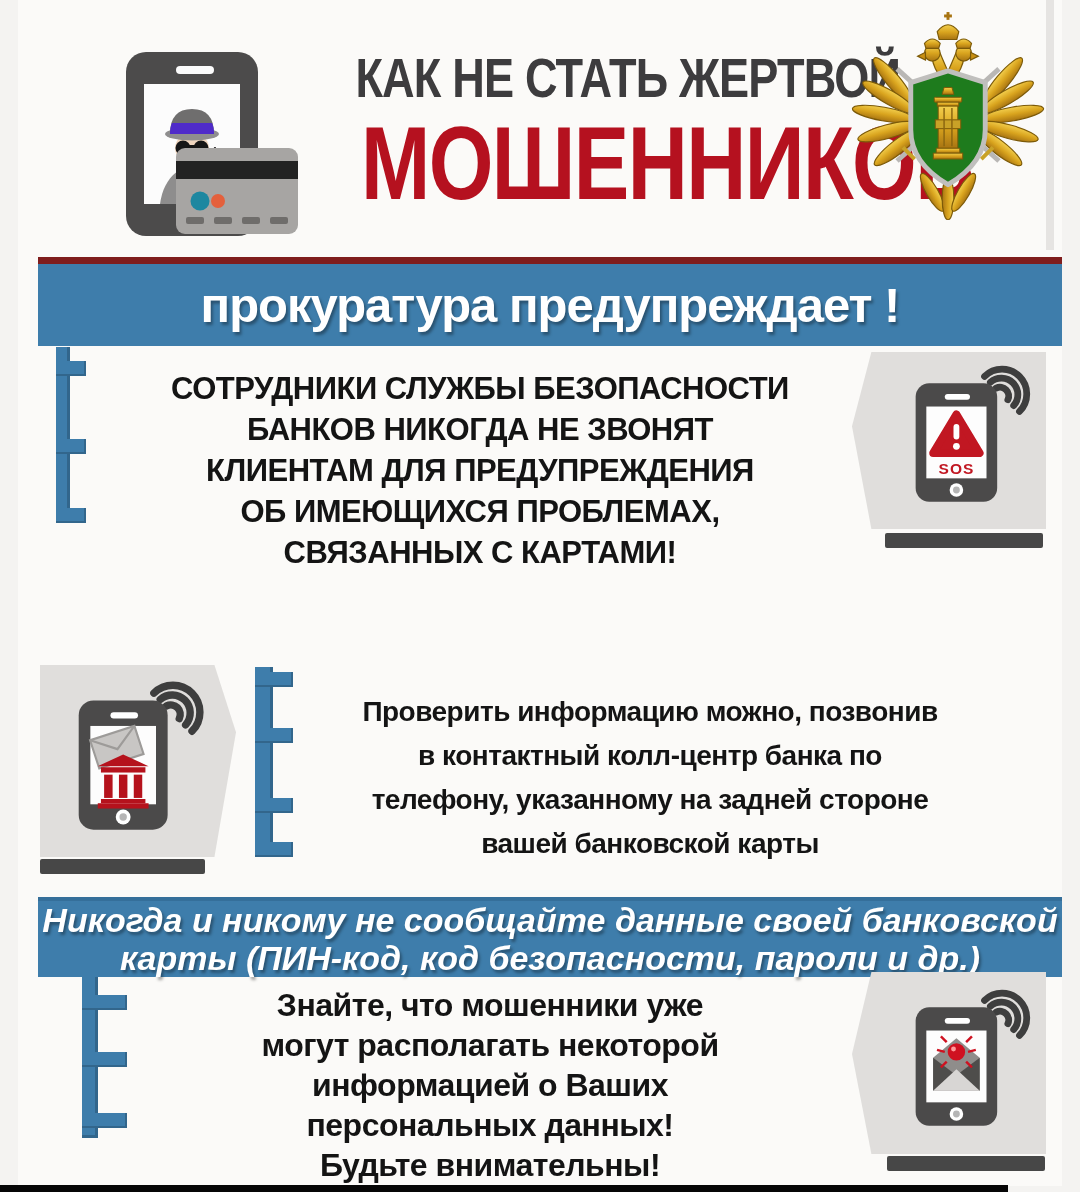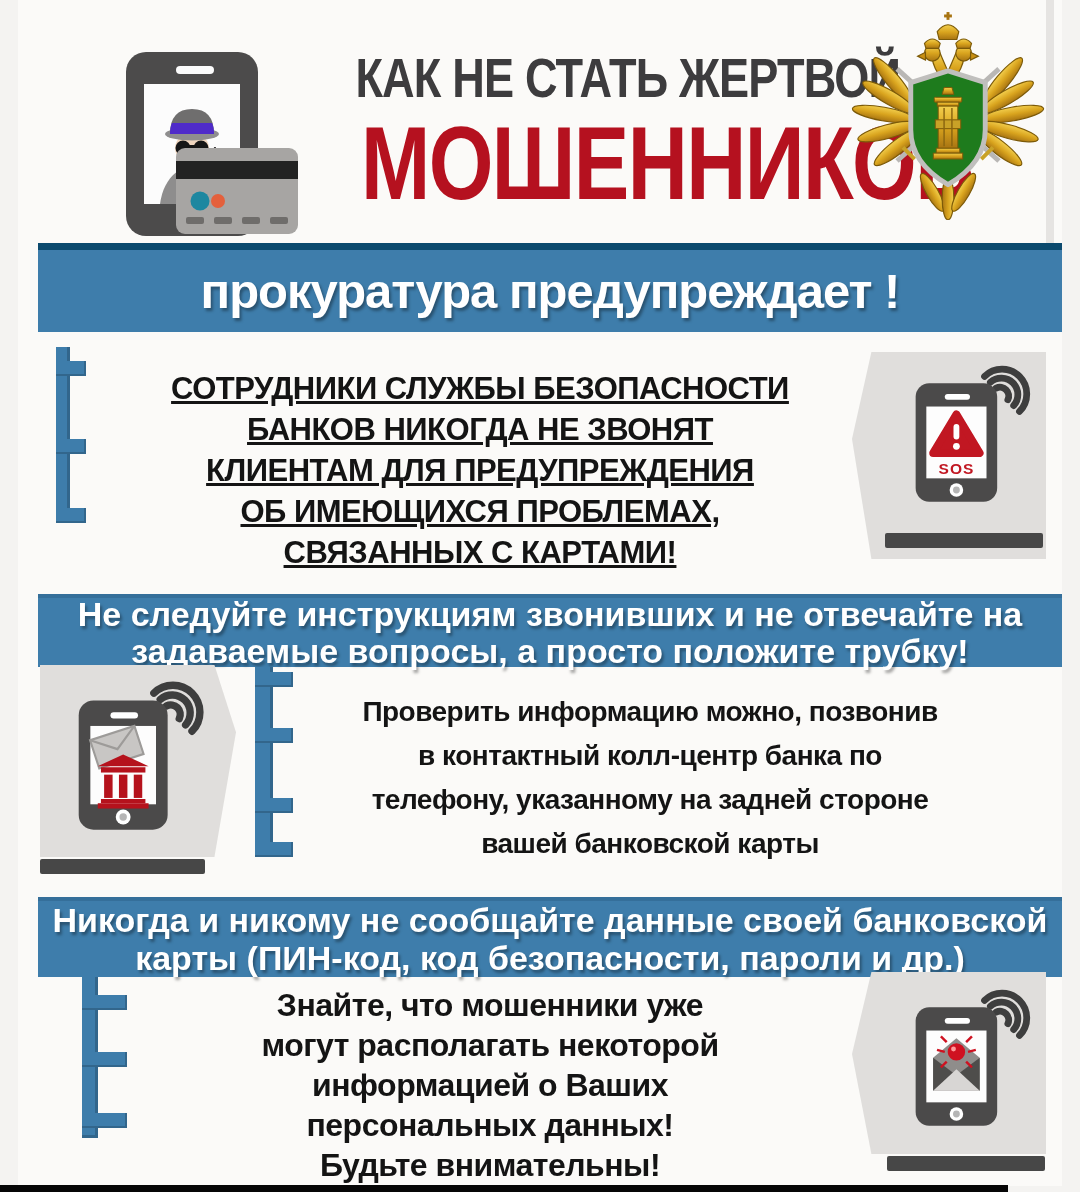--- a/index.html
+++ b/index.html
@@ -32,46 +32,46 @@
     font-size:104px;font-weight:bold;color:#b5111f;line-height:.95;
     transform:scaleX(.80);transform-origin:center;white-space:nowrap;
     letter-spacing:-2px;margin-top:6px;
   }
   .banner{
     position:absolute;left:38px;width:1024px;
     background:#3e7dab;color:#ffffff;font-weight:bold;text-align:center;
     display:flex;align-items:center;justify-content:center;
     text-shadow:2px 3px 3px rgba(0,0,0,.35);box-sizing:border-box;
   }
-  .banner-1{top:243px;height:89px;font-size:49px;border-top:7px solid #0c4a6e;letter-spacing:-1px;}
+  .banner-1{top:257px;height:89px;font-size:49px;border-top:7px solid #7f1d1d;letter-spacing:-1px;}
   .banner-2{top:594px;height:73px;font-size:34px;line-height:37px;border-top:4px solid #356f9a;}
-  .banner-3{top:897px;height:80px;font-size:34px;line-height:38px;border-top:4px solid #356f9a;}
+  .banner-3{top:897px;height:80px;font-size:34px;line-height:38px;border-top:4px solid #356f9a;font-style:italic;}
   .pre{white-space:pre-line;}
   .body-text{
     position:absolute;color:#141414;font-weight:bold;text-align:center;
     white-space:pre-line;letter-spacing:-0.5px;
   }
-  .text-1{left:100px;top:368px;width:760px;font-size:31px;line-height:41px;text-decoration:underline;}
+  .text-1{left:100px;top:368px;width:760px;font-size:31px;line-height:41px;}
   .text-2{left:285px;top:690px;width:730px;font-size:28px;line-height:44px;}
   .text-3{left:110px;top:985px;width:760px;font-size:32px;line-height:40px;}
   .bracket{position:absolute;}
   .bracket .bar{position:absolute;left:0;top:0;height:100%;background:#3e7dab;box-shadow:inset -3px -3px 0 rgba(0,0,0,.18);}
   .bracket .tab{position:absolute;left:0;background:#3e7dab;box-shadow:inset -2px -2px 0 rgba(0,0,0,.18);}
   .bracket-1{left:56px;top:347px;width:30px;height:176px;}
   .bracket-1 .bar{width:14px;}
   .bracket-1 .tab{width:30px;height:15px;}
   .bracket-2{left:255px;top:667px;width:38px;height:190px;}
   .bracket-2 .bar{width:18px;}
   .bracket-2 .tab{width:38px;height:15px;}
   .bracket-3{left:82px;top:977px;width:45px;height:161px;}
   .bracket-3 .bar{width:16px;}
   .bracket-3 .tab{width:45px;height:15px;}
   .pentagon{position:absolute;background:#e0dedc;}
   .pentagon-right-1{
-    left:852px;top:352px;width:194px;height:207px;
+    left:852px;top:352px;width:194px;height:177px;
     clip-path:polygon(10% 0,100% 0,100% 100%,10% 100%,0 42%);
   }
   .pentagon-left-2{
     left:40px;top:665px;width:196px;height:192px;
     clip-path:polygon(0 0,89% 0,100% 35%,89% 100%,0 100%);
   }
   .pentagon-right-3{
     left:852px;top:972px;width:194px;height:182px;
     clip-path:polygon(10% 0,100% 0,100% 100%,10% 100%,0 45%);
   }
@@ -219,22 +219,20 @@
       <path d="M56,58 L80,98 L32,98 Z" fill="#c11722" stroke="#c11722" stroke-width="8" stroke-linejoin="round"></path>
       <rect x="53" y="68" width="6" height="16" rx="3" fill="#ffffff"></rect>
       <circle cx="56" cy="91" r="3.5" fill="#ffffff"></circle>
       <text x="56" y="120" font-size="16" font-weight="bold" fill="#c11722" text-anchor="middle" letter-spacing="1" font-family="Liberation Sans, DejaVu Sans, sans-serif">SOS</text>
       <circle cx="56" cy="136" r="7" fill="#ffffff"></circle>
       <circle cx="56" cy="136" r="3.5" fill="#b5b5b5"></circle>
     </svg>
   </div>
   <div class="shadow-bar shadow-1"></div>
 
-  <div class="banner banner-2 pre">Не следуйте инструкциям звонивших и не отвечайте на
-задаваемые вопросы, а просто положите трубку!</div>
 
   <div class="pentagon pentagon-left-2">
     <svg class="abs" style="left:18px;top:8px;" width="160" height="180" viewBox="0 0 140 170">
       <g stroke="#3e3e3e" stroke-width="7" fill="none" stroke-linecap="round">
         <path d="M97,31 A9,9 0 0 1 109,43"></path>
         <path d="M91,25 A17,17 0 0 1 115,49"></path>
         <path d="M85,19 A25,25 0 0 1 121,55"></path>
       </g>
       <rect x="14" y="26" width="84" height="122" rx="14" fill="#4b4a4a"></rect>
       <rect x="44" y="37" width="26" height="6" rx="3" fill="#ffffff"></rect>

